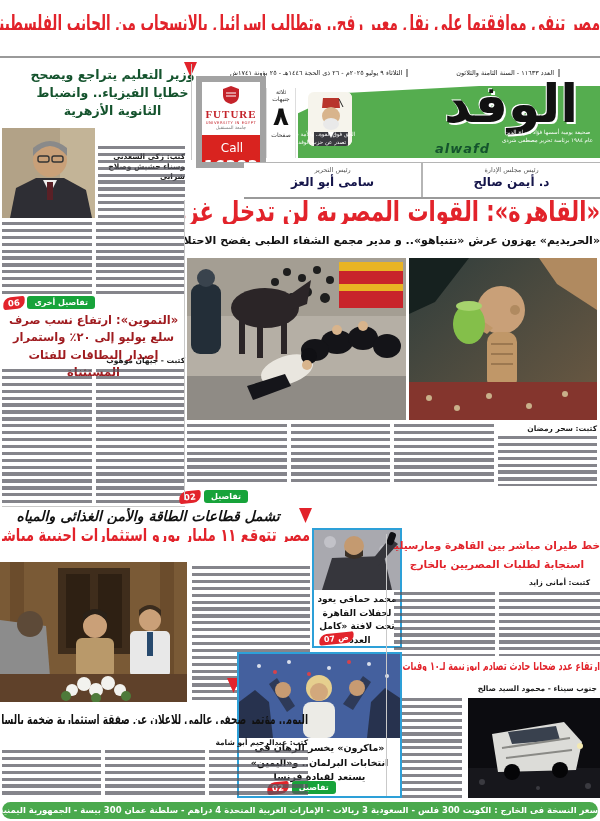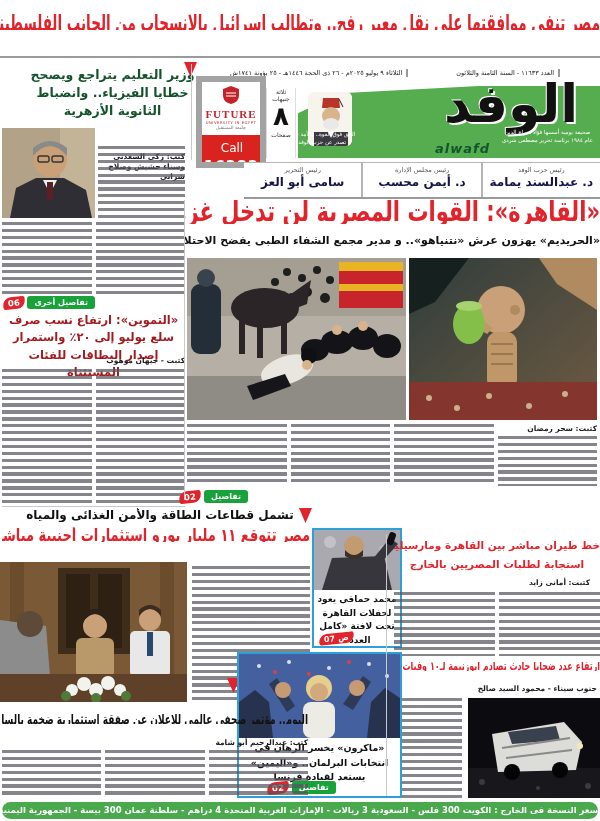--- a/index.html
+++ b/index.html
@@ -101,26 +101,22 @@
       <div class="ar">جامعة المستقبل</div>
     </div>
     <div class="redpart">
       <span class="call">Call</span><span class="phone">16383</span>
       
     </div>
   </div>
 
   <div class="editors" style="top:162px;right:0;width:356px;height:34px;">
     <div class="cell">
-      <div class="role">رئيس حزب الوفد</div>
-      <div class="ename">د. عبدالسند يمامة</div>
-    </div>
-    <div class="cell">
       <div class="role">رئيس مجلس الإدارة</div>
-      <div class="ename">د. أيمن محسب</div>
+      <div class="ename">د. أيمن صالح</div>
     </div>
     <div class="cell">
       <div class="role">رئيس التحرير</div>
       <div class="ename">سامى أبو العز</div>
     </div>
   </div>
 
   <div class="pennant" style="top:62px;right:403px;"></div>
   <div class="abs center bold" style="top:66px;right:396px;width:183px;font-size:12.5px;line-height:1.45;color:#14532d;">وزير التعليم يتراجع ويصحح خطايا الفيزياء.. وانضباط الثانوية الأزهرية</div>
   <div class="abs byline" style="top:124px;right:415px;width:87px;margin-top:28px;">كتب: زكى السعدنى وسناء حشيش وصلاح شرابى</div>
@@ -236,21 +232,21 @@
     <div class="col ft"></div>
     <div class="col ft"></div>
     <div class="col ft"></div>
   </div>
   <div class="badge" style="top:490px;right:352px;">
     <span class="bgreen">تفاصيل</span>
     <span class="bnum">02</span>
   </div>
 
   <div class="pennant" style="top:508px;right:288px;"></div>
-  <div class="abs nowrap center bold" style="top:508px;right:292px;width:296px;font-size:12px;color:#111;">تشمل قطاعات الطاقة والأمن الغذائى والمياه</div>
+  <div class="abs nowrap center bold" style="top:508px;right:304px;width:296px;font-size:14px;color:#111;font-style:italic;">تشمل قطاعات الطاقة والأمن الغذائى والمياه</div>
   <div class="abs nowrap center bold red" style="top:527px;right:290px;width:308px;font-size:13px;">
     <span class="tall">مصر تتوقع ١١ مليار يورو استثمارات أجنبية مباشرة</span>
   </div>
   <div class="ph" style="top:562px;left:0;width:187px;height:140px;">
     <svg viewBox="0 0 187 140">
       <rect width="187" height="140" fill="#7a5a36"></rect>
       <rect x="10" width="14" height="140" fill="#6b4c2c"></rect>
         <rect x="160" width="14" height="140" fill="#6b4c2c"></rect>
       <rect x="58" y="6" width="72" height="86" fill="#3f2d1c"></rect>
       <rect x="66" y="12" width="24" height="74" fill="#2e2013"></rect>

